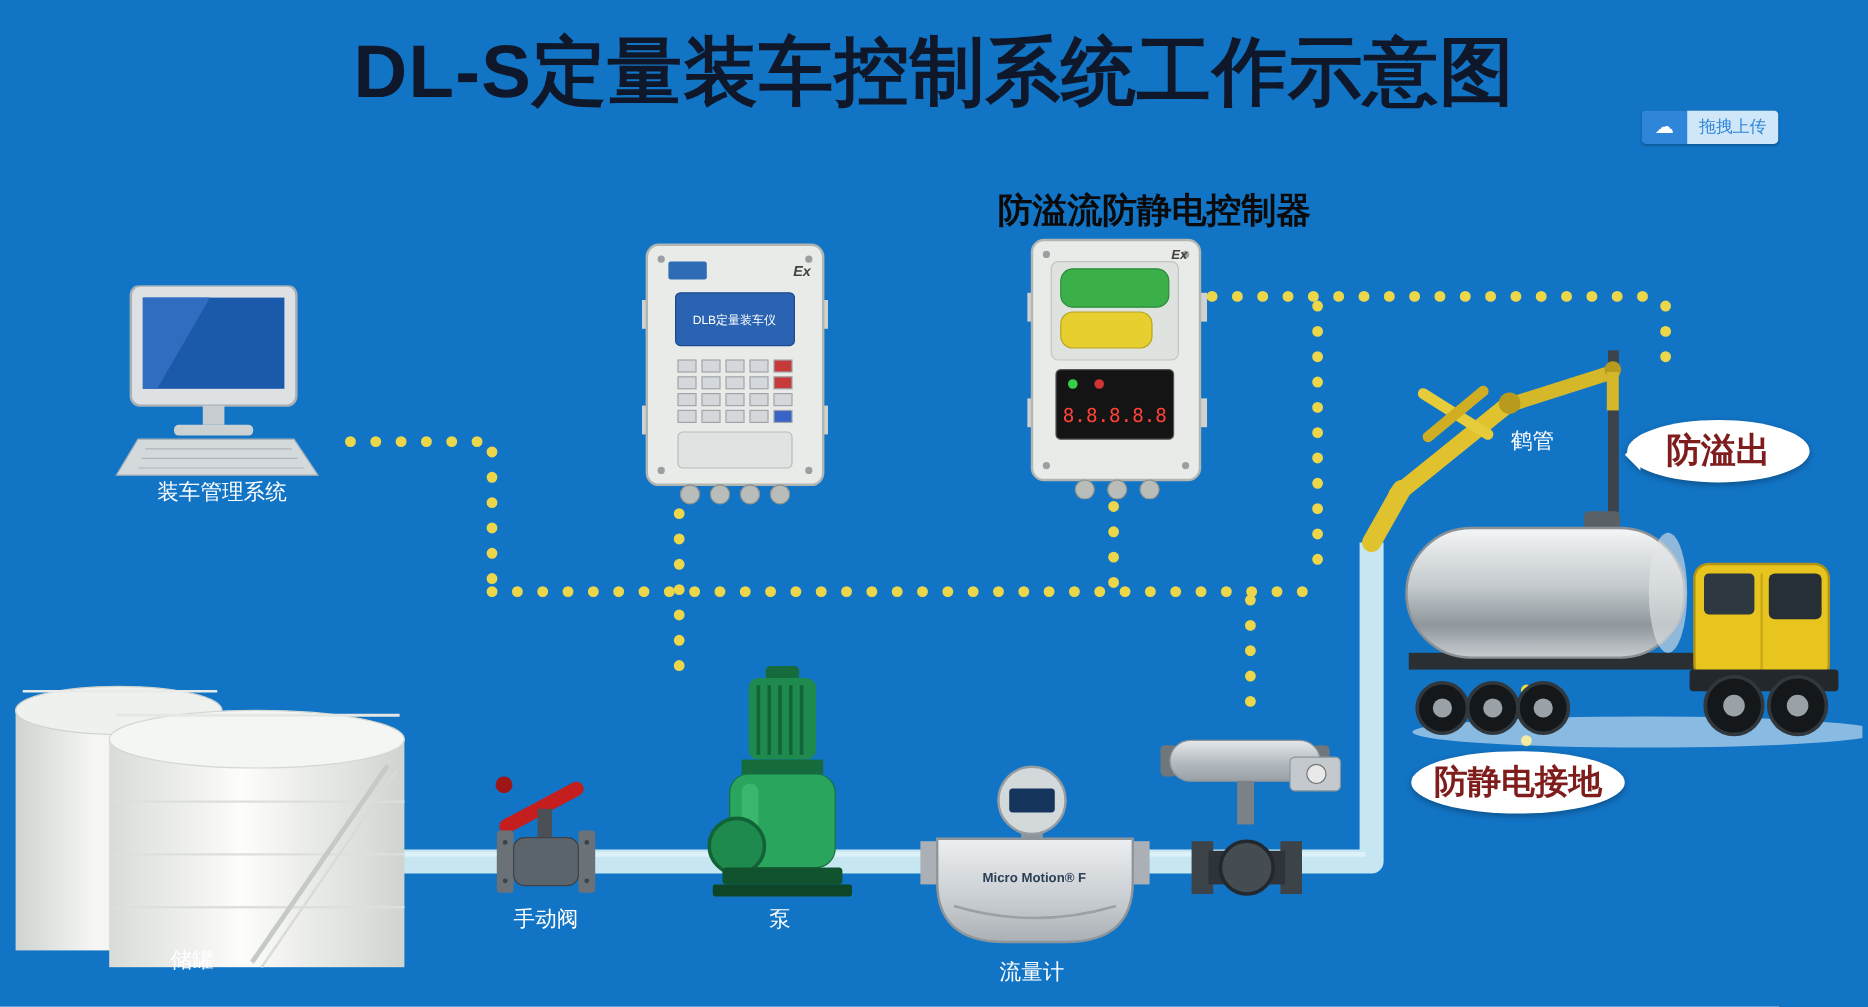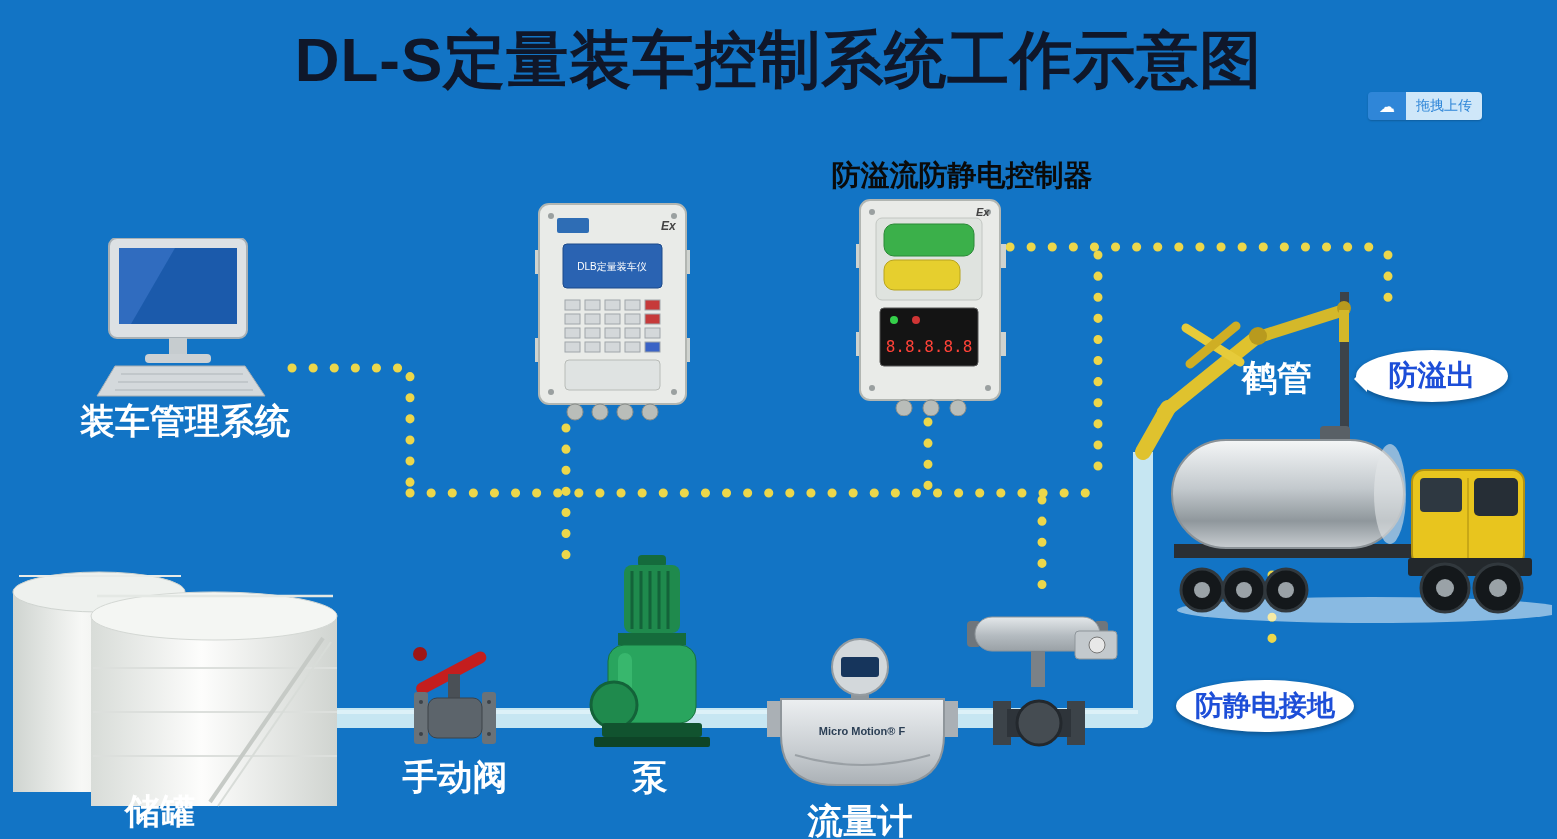--- a/index.html
+++ b/index.html
@@ -1,23 +1,23 @@
 <!DOCTYPE html>
 <html><head>
 <meta charset="utf-8">
 <style>
   *{margin:0;padding:0;box-sizing:border-box}
   html,body{width:1557px;height:839px;overflow:hidden;font-family:"Liberation Sans",sans-serif}
   .stage{position:relative;width:1557px;height:839px;background:#1274c5;overflow:hidden}
   .overlay{position:absolute;left:0;top:0;width:1557px;height:839px;z-index:1}
   .comp{position:absolute;z-index:2}
   .comp svg{display:block;width:100%;height:100%}
-  .lbl{position:absolute;z-index:3;color:#ffffff;font-size:35px;font-weight:700;text-align:center;white-space:nowrap}
+  .lbl{position:absolute;z-index:3;color:#ffffff;font-size:18px;font-weight:400;text-align:center;white-space:nowrap}
   .lbl.dark{color:#0a0a0a;font-size:29px;font-weight:700}
-  .bubble{position:absolute;z-index:3;background:#ffffff;border-radius:50%;display:flex;align-items:center;justify-content:center;color:#1d4ed8;font-weight:700;box-shadow:0 2px 5px rgba(0,0,0,.3)}
+  .bubble{position:absolute;z-index:3;background:#ffffff;border-radius:50%;display:flex;align-items:center;justify-content:center;color:#7f1d1d;font-weight:700;box-shadow:0 2px 5px rgba(0,0,0,.3)}
   .bubble .tail{position:absolute;left:-15px;top:16px;width:0;height:0;border:13px solid transparent;border-right-color:#ffffff}
   .bubble span{font-size:29px}
   .title{position:absolute;z-index:3;top:18px;left:0;width:100%;text-align:center;color:#0f172a;font-size:62px;font-weight:900;letter-spacing:1px}
   .badge{position:absolute;z-index:4;left:1368px;top:92px;display:flex;align-items:stretch;height:28px;border-radius:4px;overflow:hidden;box-shadow:0 1px 2px rgba(0,0,0,.2)}
   .badge-icon{width:38px;background:#2f86d8;color:#fff;display:flex;align-items:center;justify-content:center;font-size:16px}
   .badge-label{display:flex;align-items:center;padding:0 10px;background:#cfe7f9;color:#2f86d8;font-size:14px}
 </style>
 </head>
 <body>
 
@@ -296,17 +296,17 @@
   <div class="lbl" style="left:1222px;top:355px;width:110px">鹤管</div>
   <div class="lbl" style="left:85px;top:788px;width:150px">储罐</div>
   <div class="lbl" style="left:390px;top:754px;width:130px">手动阀</div>
   <div class="lbl" style="left:610px;top:754px;width:80px">泵</div>
   <div class="lbl" style="left:795px;top:798px;width:130px">流量计</div>
 
   <div class="bubble" style="left:1356px;top:350px;width:152px;height:52px">
     <i class="tail"></i>
     <span>防溢出</span>
   </div>
-  <div class="bubble" style="left:1176px;top:680px;width:178px;height:52px">
+  <div class="bubble" style="left:1176px;top:626px;width:178px;height:52px">
     <span style="font-size:28px">防静电接地</span>
   </div>
 
 </div>
 
 </body></html>

